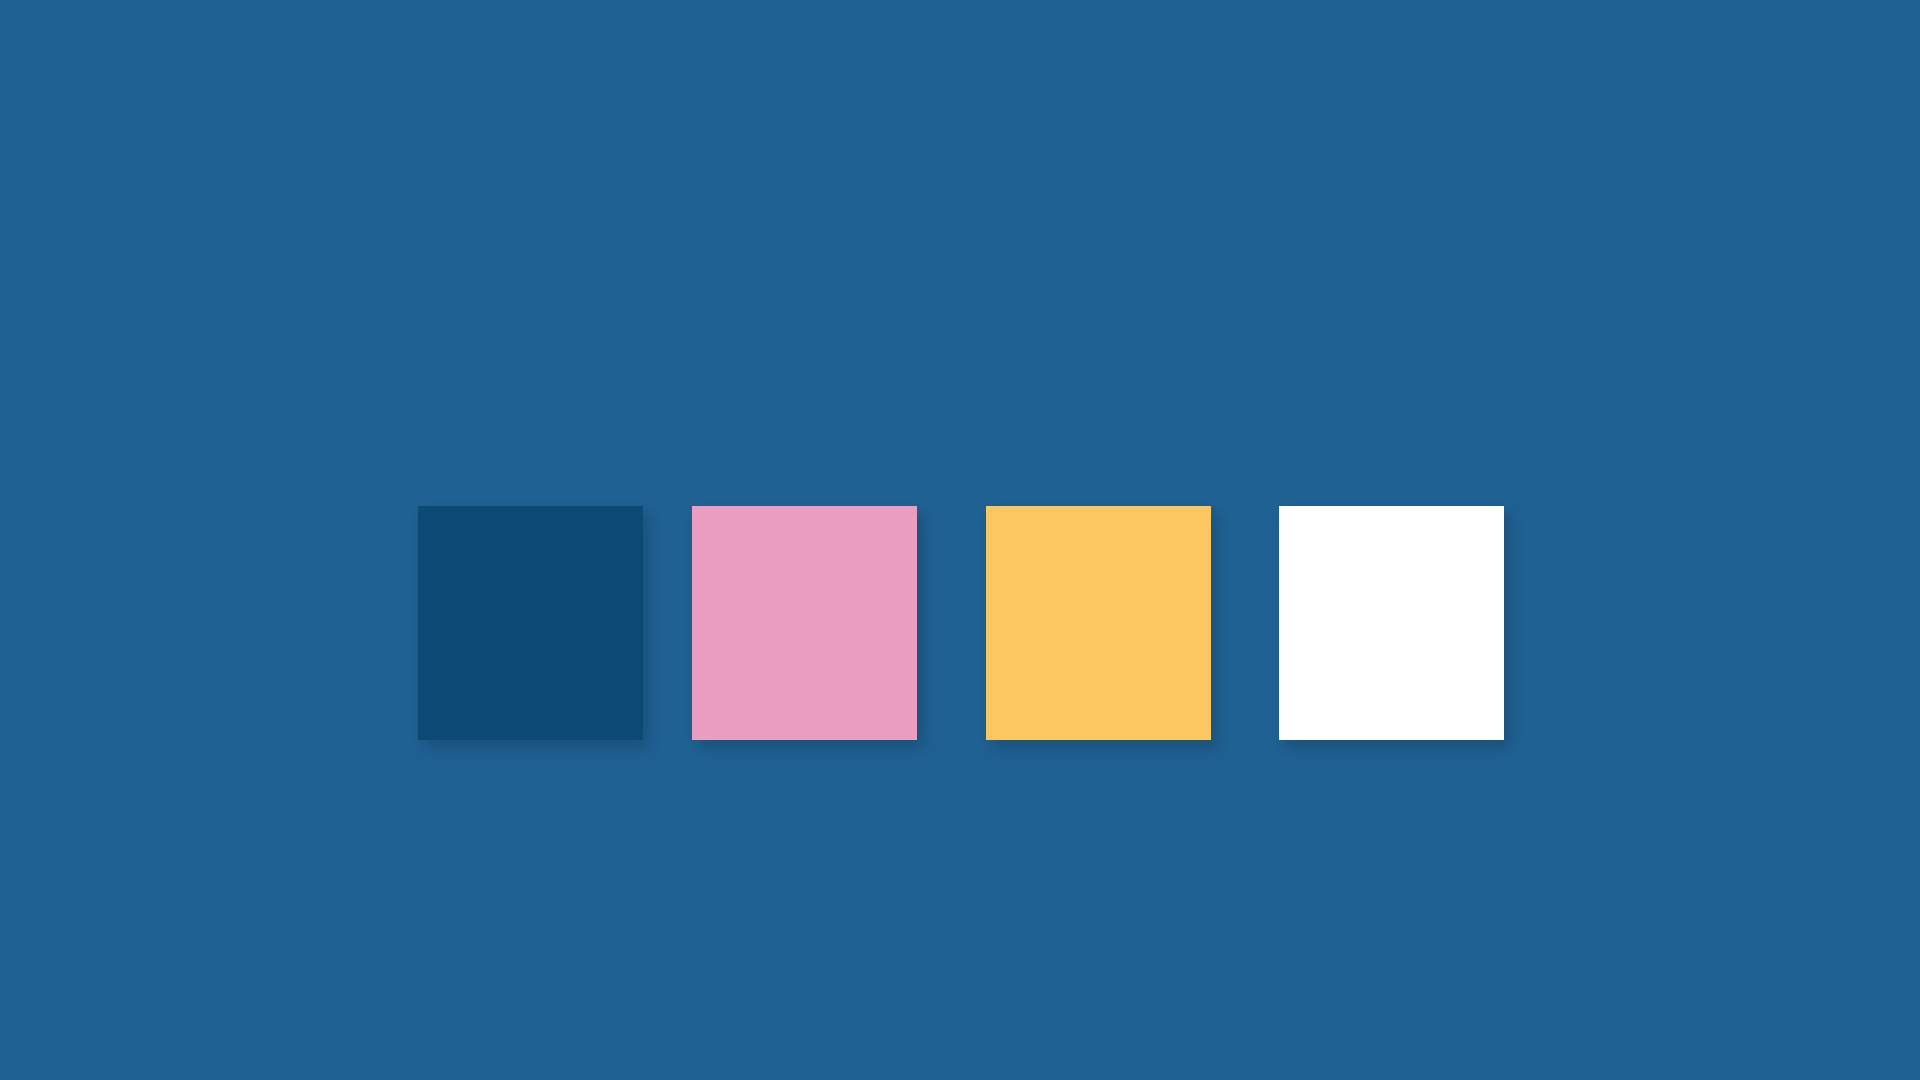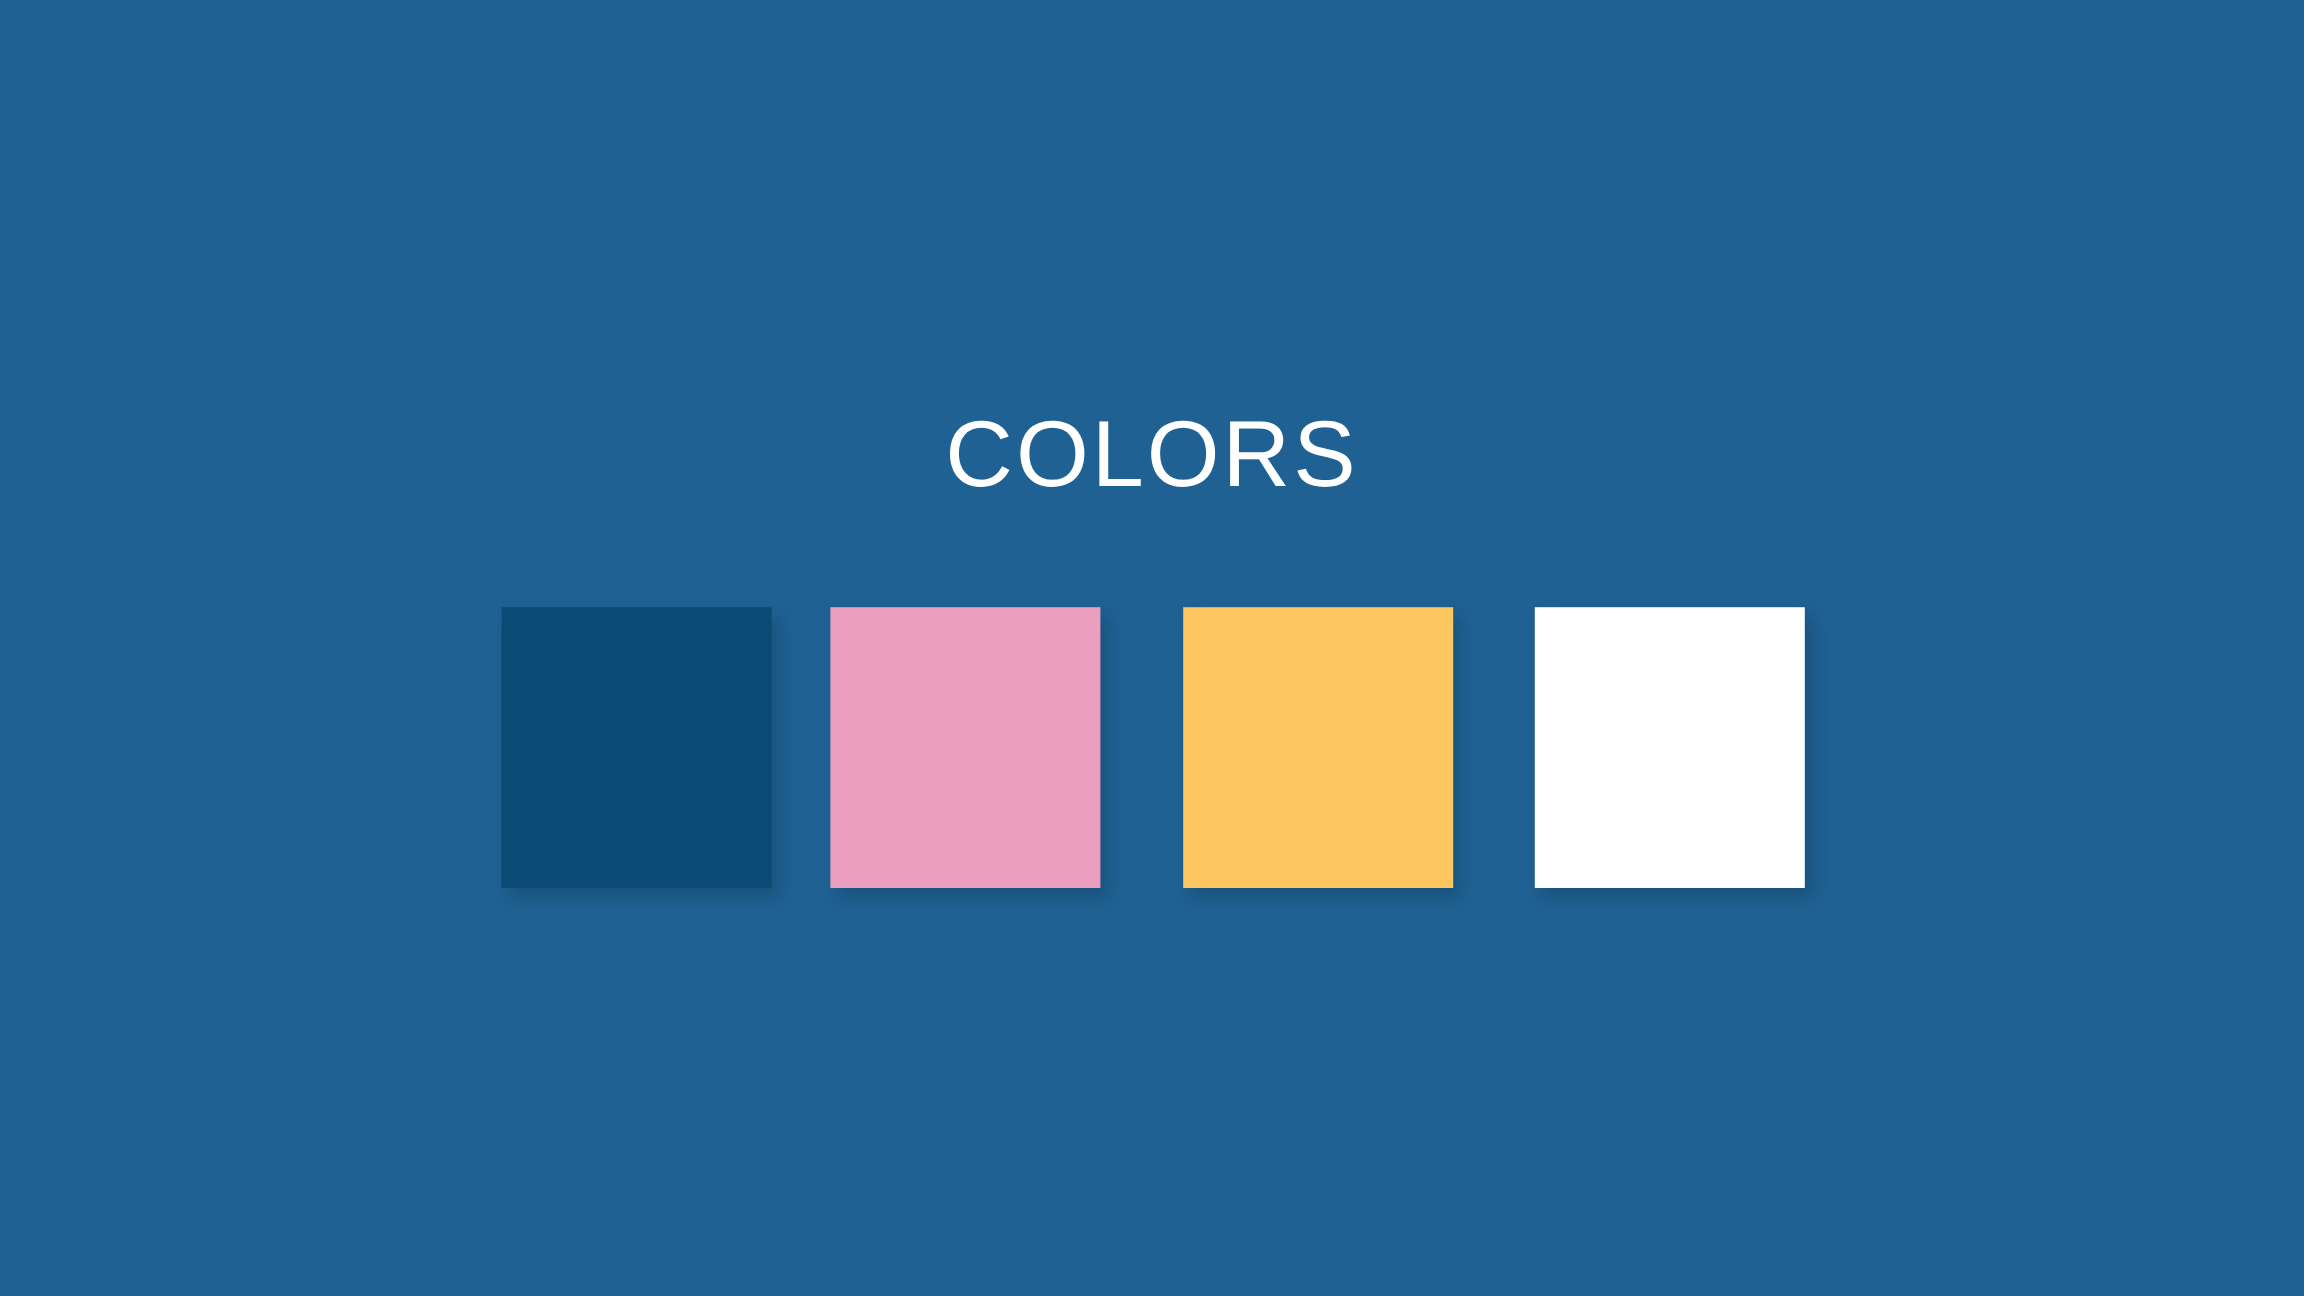--- a/index.html
+++ b/index.html
@@ -62,21 +62,20 @@
   .swatch-1 { margin-right: 37px; }
   .swatch-2 { margin-right: 56px; }
   .swatch-3 { margin-right: 56px; }
   .swatch-4 { margin-right: 0; }
 </style>
 </head>
 <body>
 
 <div class="slide" style="background-color: rgb(31, 97, 147);">
 
-  <div class="slide-title" style="color: rgb(255, 255, 255);">COLORS</div>
 
   <div class="swatch-row">
     <div class="swatch swatch-1" style="background-color: rgb(10, 74, 116);"></div>
     <div class="swatch swatch-2" style="background-color: rgb(236, 158, 192);"></div>
     <div class="swatch swatch-3" style="background-color: rgb(252, 198, 97);"></div>
     <div class="swatch swatch-4" style="background-color: rgb(255, 255, 255);"></div>
   </div>
 
 </div>
 

